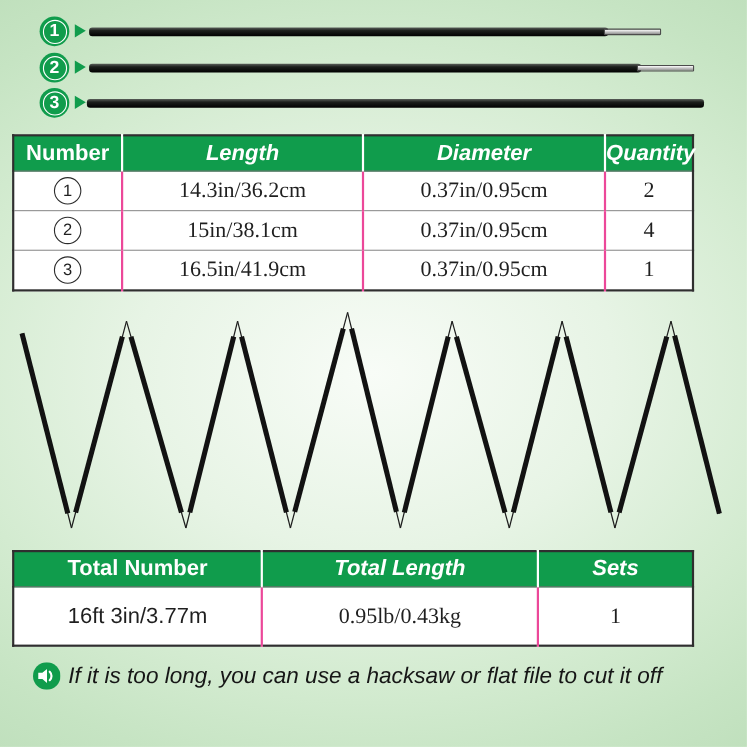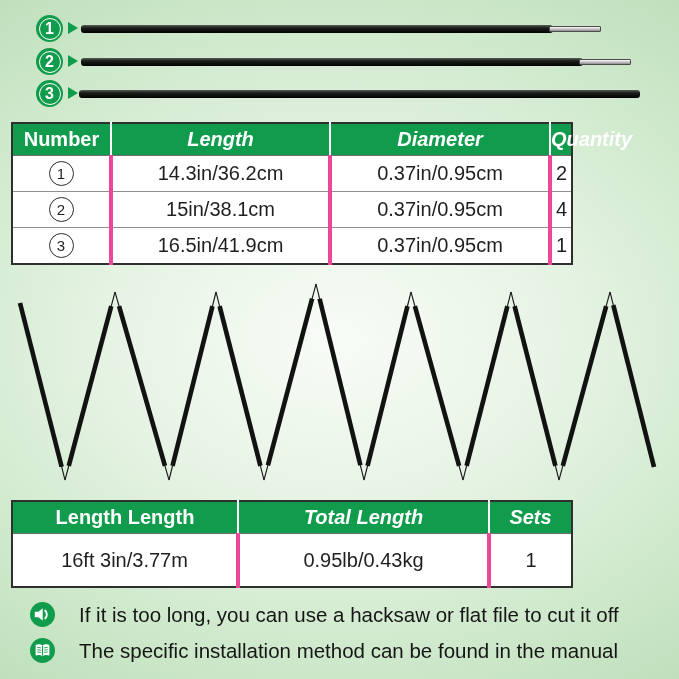--- a/index.html
+++ b/index.html
@@ -32,50 +32,51 @@
     background:linear-gradient(180deg,#5a5f5a 0%,#1c1f1c 35%,#000 100%);
   }
   .tip{
     position:absolute;height:4px;border:1px solid #4c4c4c;border-radius:1px;
     background:linear-gradient(180deg,#fdfdfd 0%,#b9b9b9 60%,#8f8f8f 100%);
   }
 
   
   table{
     position:absolute;border-collapse:collapse;table-layout:fixed;
-    width:562px;left:11px;background:#fff;
+    width:620px;left:11px;background:#fff;
     border:2px solid #2f2f2f;
     padding-left:44px;
   }
   th{
     background:var(--green);color:#fff;font-weight:bold;font-size:20px;
     padding:0;border-bottom:1px solid #6f6f6f;
   }
   th + th{border-left:2px solid #fff;font-style:italic;}
   td{
     text-align:center;font-size:20px;color:#1f1f1f;padding:0;
     border-top:1px solid #8f8f8f;
   }
-  td + td{border-left:4px solid #ec4899;}
+  td + td{border-left:2px solid #ec4899;font-family:Liberation Serif, serif;}
   .spec th{height:31px;}
   .spec td{height:35px;}
   .totals th{height:31px;}
   .totals td{height:52px;}
   .circ{
     display:inline-block;width:23px;height:23px;border:1.4px solid #2b2b2b;border-radius:50%;
     font-size:15px;line-height:23px;text-align:center;vertical-align:middle;color:#1f1f1f;
   }
 
   
   .zigzag-svg{position:absolute;left:0;top:0;pointer-events:none;}
 
   
   .note{
-    position:absolute;left:30px;display:flex;align-items:center;gap:24px;
+    position:absolute;left:30px;display:flex;align-items:center;gap:7px;
     white-space:nowrap;
+    font-style:italic;
   }
   .note .txt{font-size:20.5px;color:#161616;letter-spacing:0px;}
   .note svg{display:block;}
 </style>
 </head>
 <body>
 
 <div class="canvas" style="--green:#109c4c">
 
   <div class="pole-row">
@@ -171,21 +172,21 @@
     </svg>
 
   <table class="totals" style="top:500px">
     <colgroup>
         <col style="width:226px">
         <col style="width:251px">
         <col>
       </colgroup>
     <thead>
       <tr>
-        <th>Length Length</th>
+        <th>Total Number</th>
         <th>Total Length</th>
         <th>Sets</th>
       </tr>
     </thead>
     <tbody>
       <tr>
         <td>16ft 3in/3.77m</td>
         <td>0.95lb/0.43kg</td>
         <td>1</td>
       </tr>
@@ -194,28 +195,14 @@
 
   <div class="note" style="top:602px">
     <svg width="25" height="25" viewBox="0 0 24 24">
       <circle cx="12" cy="12" r="12" fill="#109c4c"></circle>
       <polygon points="4.6,9.3 8.2,9.3 12.2,5.9 12.2,18.1 8.2,14.7 4.6,14.7" fill="#fff"></polygon>
       <path d="M14.6,8.3 a5.2,5.2 0 0 1 0,7.4" stroke="#fff" stroke-width="1.9" fill="none" stroke-linecap="round"></path>
     </svg>
     <span class="txt">If it is too long, you can use a hacksaw or flat file to cut it off</span>
   </div>
 
-  <div class="note" style="top:638px">
-    <svg width="25" height="25" viewBox="0 0 24 24">
-      <circle cx="12" cy="12" r="12" fill="#109c4c"></circle>
-      <path d="M12 7.2 C10.2 5.7 7.4 5.6 5.4 6.6 L5.4 16.9 C7.4 16 10.2 16.1 12 17.4 C13.8 16.1 16.6 16 18.6 16.9 L18.6 6.6 C16.6 5.6 13.8 5.7 12 7.2 Z" fill="#fff"></path>
-      <line x1="12" y1="7.4" x2="12" y2="17" stroke="#109c4c" stroke-width="1.1"></line>
-      <line x1="7" y1="9" x2="10.4" y2="9.5" stroke="#109c4c" stroke-width="0.9"></line>
-      <line x1="7" y1="11.2" x2="10.4" y2="11.7" stroke="#109c4c" stroke-width="0.9"></line>
-      <line x1="7" y1="13.4" x2="10.4" y2="13.9" stroke="#109c4c" stroke-width="0.9"></line>
-      <line x1="17" y1="9" x2="13.6" y2="9.5" stroke="#109c4c" stroke-width="0.9"></line>
-      <line x1="17" y1="11.2" x2="13.6" y2="11.7" stroke="#109c4c" stroke-width="0.9"></line>
-      <line x1="17" y1="13.4" x2="13.6" y2="13.9" stroke="#109c4c" stroke-width="0.9"></line>
-    </svg>
-    <span class="txt">The specific installation method can be found in the manual</span>
-  </div>
 
 </div>
 
 </body></html>

